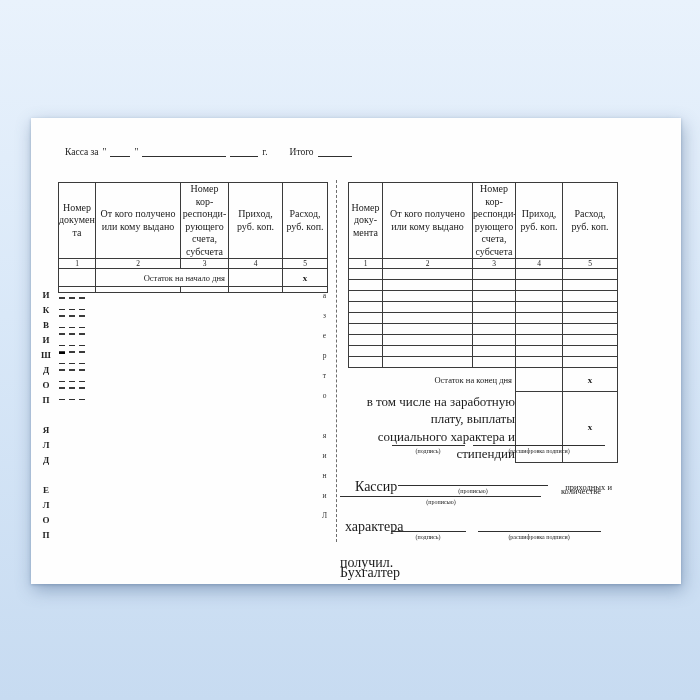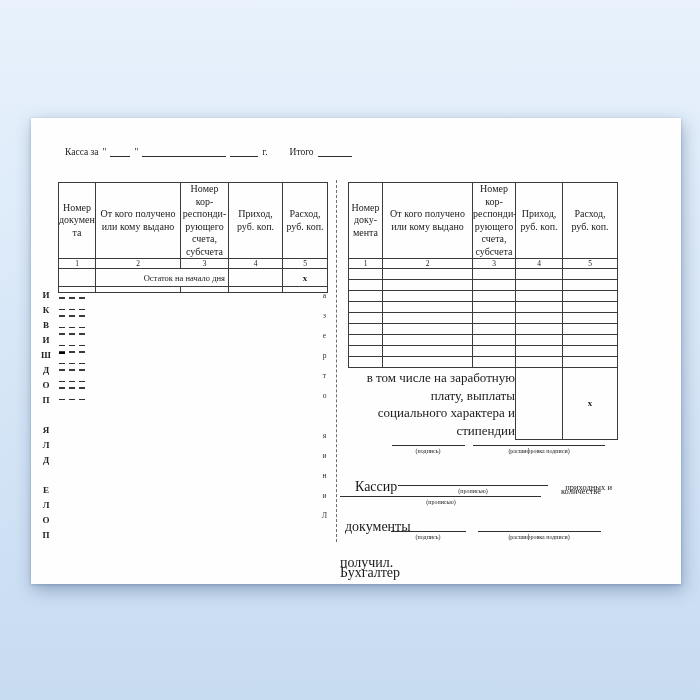--- a/index.html
+++ b/index.html
@@ -291,37 +291,42 @@
             <td></td>
             <td></td>
       </tr>
           <tr class="rblank">
         <td></td>
             <td></td>
             <td></td>
             <td></td>
             <td></td>
       </tr>
+      <tr class="endr">
+        <td colspan="3" class="free rlabel">Остаток на конец дня</td>
+        <td></td>
+        <td class="xc">х</td>
+      </tr>
       <tr class="incl">
         <td colspan="3" class="incl-label">в том числе на заработную плату, выплаты
 социального характера и стипендии</td>
         <td></td>
         <td class="xc">х</td>
       </tr>
       </tbody>
     </table>
 
     <div class="abs txt" style="left:324px;top:316px;">Кассир</div>
     <div class="uline" style="left:361px;top:327px;width:73px;"></div>
     <div class="cap" style="left:397px;top:330px;">(подпись)</div>
     <div class="uline" style="left:442px;top:327px;width:132px;"></div>
     <div class="cap" style="left:508px;top:330px;">(расшифровка подписи)</div>
 
 
-    <div class="abs txt" style="left:314px;top:356px;">документы</div>
+    <div class="abs txt" style="left:314px;top:356px;">характера</div>
     <div class="uline" style="left:367px;top:367px;width:150px;"></div>
     <div class="cap" style="left:442px;top:370px;">(прописью)</div>
     <div class="rightword" style="right:69px;top:364px;">приходных и</div>
 
     <div class="uline" style="left:309px;top:378px;width:201px;"></div>
     <div class="cap" style="left:410px;top:381px;">(прописью)</div>
     <div class="rightword" style="right:80px;top:368px;">количестве</div>
 
     <div class="abs txt" style="left:309px;top:392px;">получил.</div>
     <div class="abs txt" style="left:309px;top:402px;">Бухгалтер</div>

